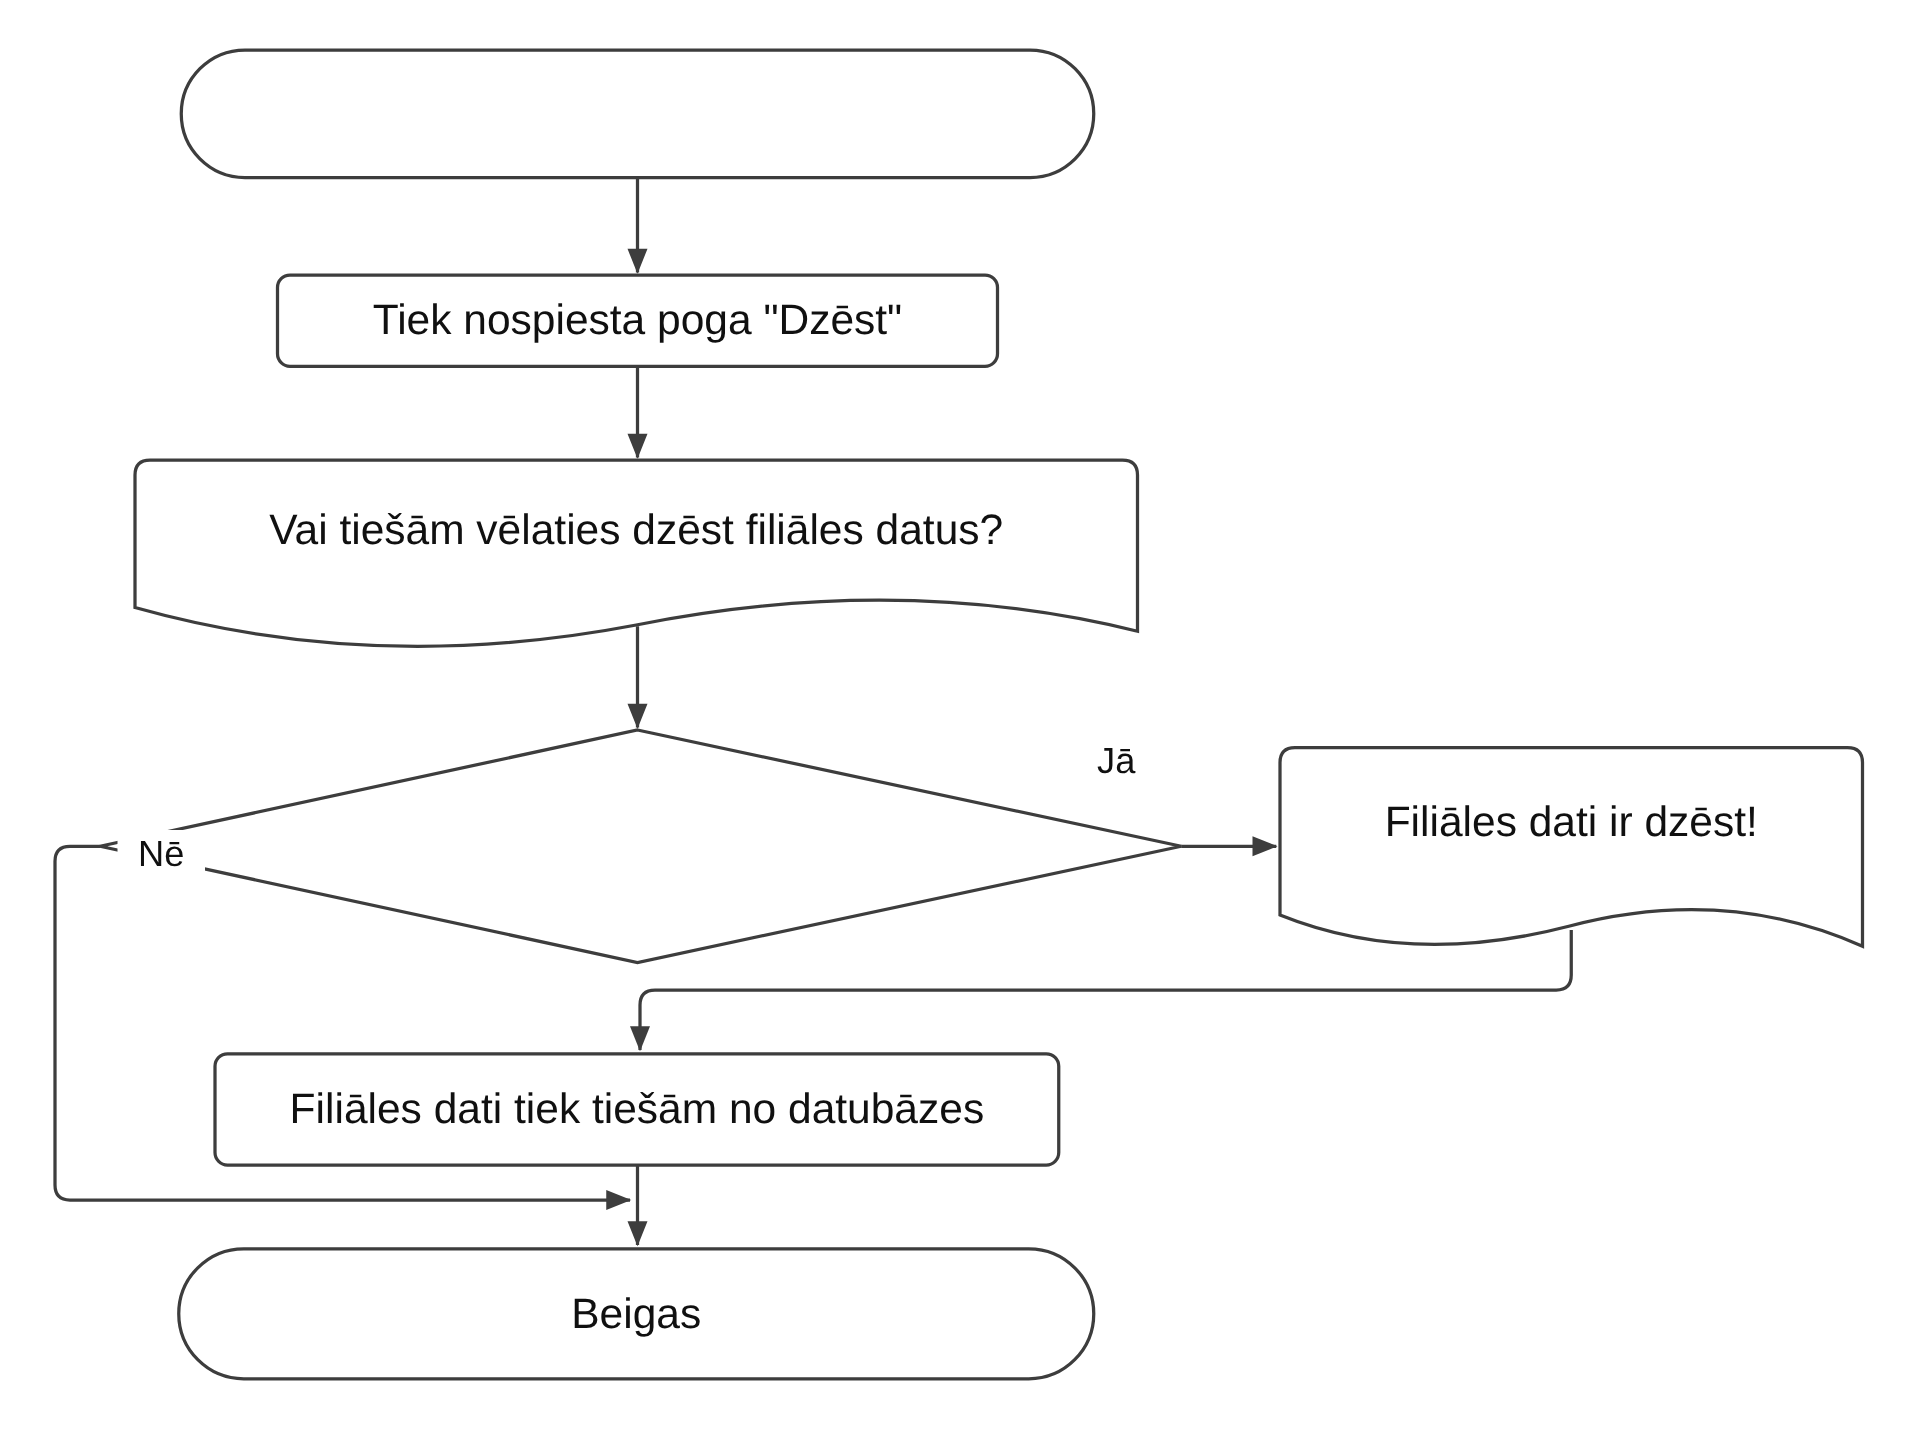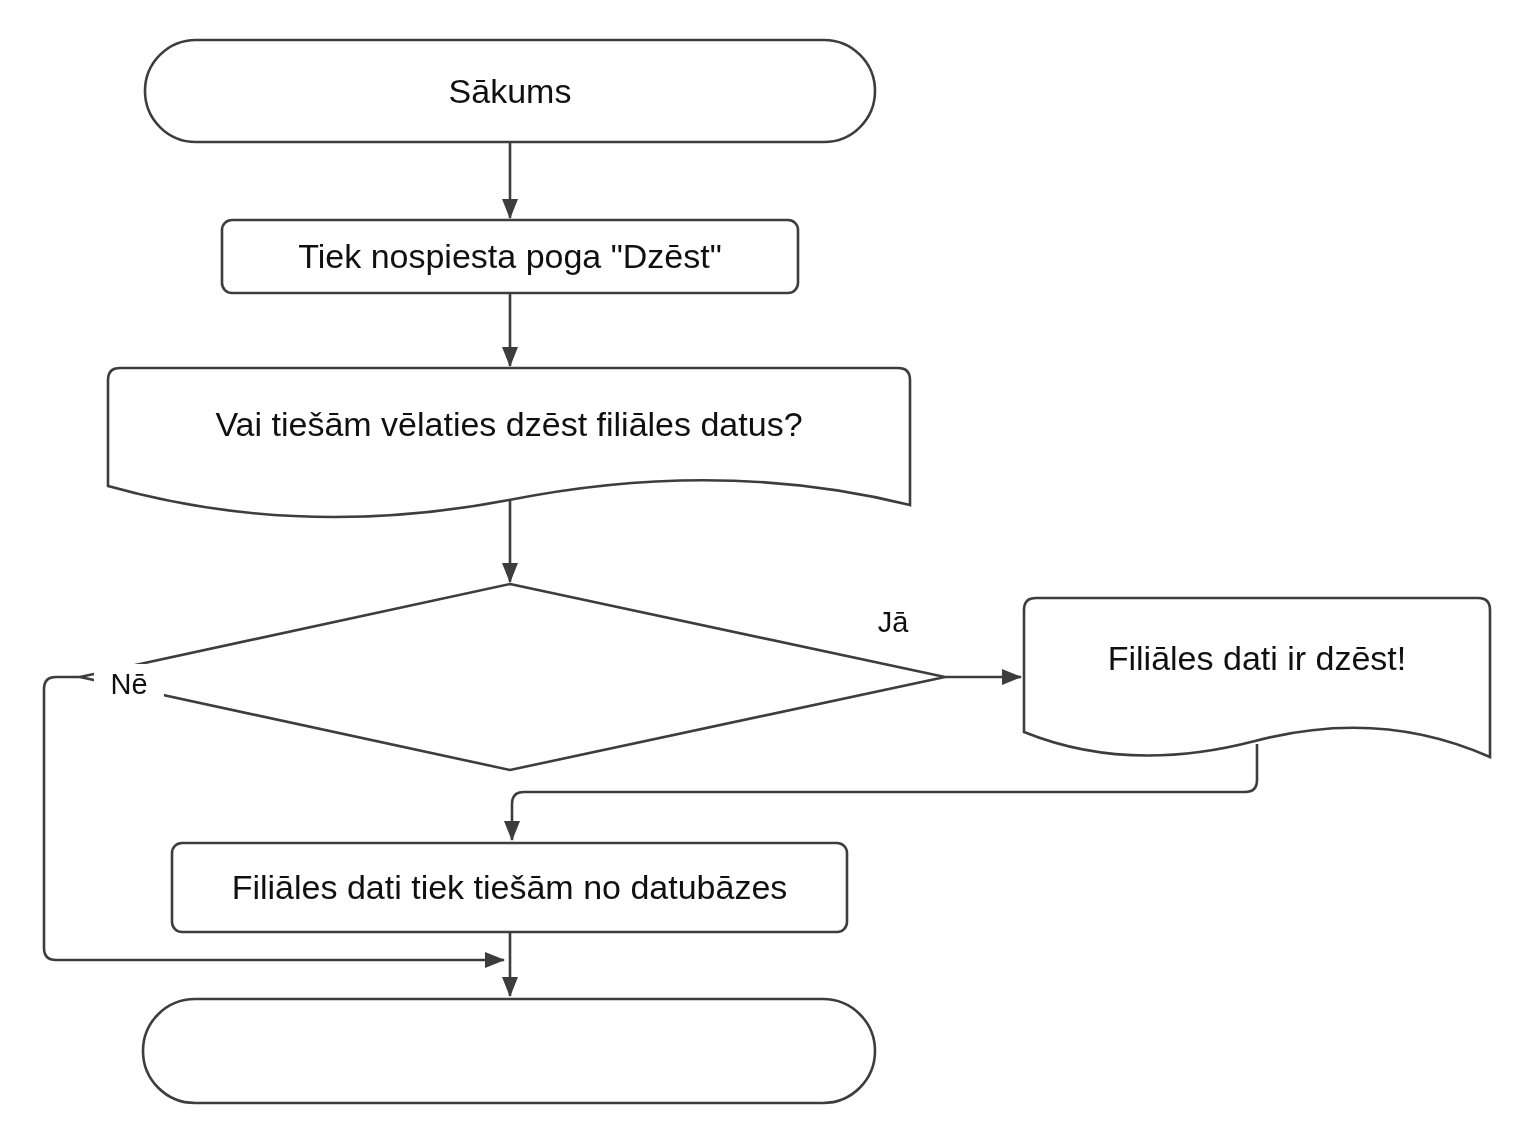--- a/index.html
+++ b/index.html
@@ -65,29 +65,29 @@
 
     <path class="edge" d="M 945 677 L 1021 677" marker-end="url(#arrow)"></path>
 
     <path class="edge" d="M 1257 744 L 1257 780 Q 1257 792 1245 792 L 524 792 Q 512 792 512 804 L 512 840" marker-end="url(#arrow)"></path>
 
     <path class="edge" d="M 510 932 L 510 996" marker-end="url(#arrow)"></path>
 
     <path class="edge" d="M 80 677 L 56 677 Q 44 677 44 689 L 44 948 Q 44 960 56 960 L 504 960" marker-end="url(#arrow)"></path>
   </svg>
 
-  <div class="node-label" style="left:145px;top:40px;width:730px;height:102px;">Sākums</div>
 
   <div class="node-label" style="left:222px;top:220px;width:576px;height:73px;">Tiek nospiesta poga "Dzēst"</div>
 
   <div class="node-label" style="left:108px;top:368px;width:802px;height:112px;">Vai tiešām vēlaties dzēst filiāles datus?</div>
 
 
   <div class="node-label" style="left:1024px;top:598px;width:466px;height:120px;">Filiāles dati ir dzēst!</div>
 
   <div class="node-label" style="left:172px;top:843px;width:675px;height:89px;">Filiāles dati tiek tiešām no datubāzes</div>
 
+  <div class="node-label" style="left:143px;top:999px;width:732px;height:104px;">Beigas</div>
 
   <div class="edge-label" style="left:94px;top:619px;width:62px;height:40px;margin-top:45px;">Nē</div>
 
-  <div class="edge-label" style="left:858px;top:602px;width:62px;height:40px;">Jā</div>
+  <div class="edge-label" style="left:858px;top:589px;width:62px;height:40px;">Jā</div>
 
 </div>
 
 </body></html>

